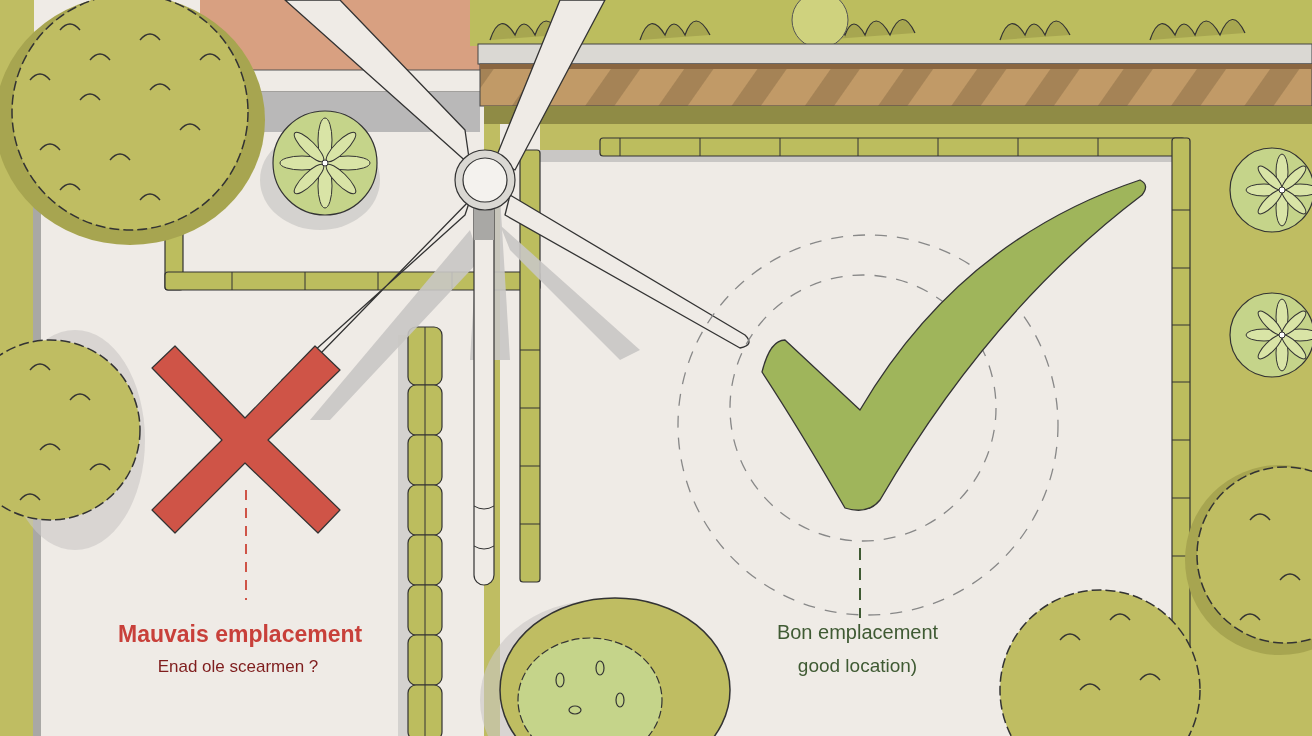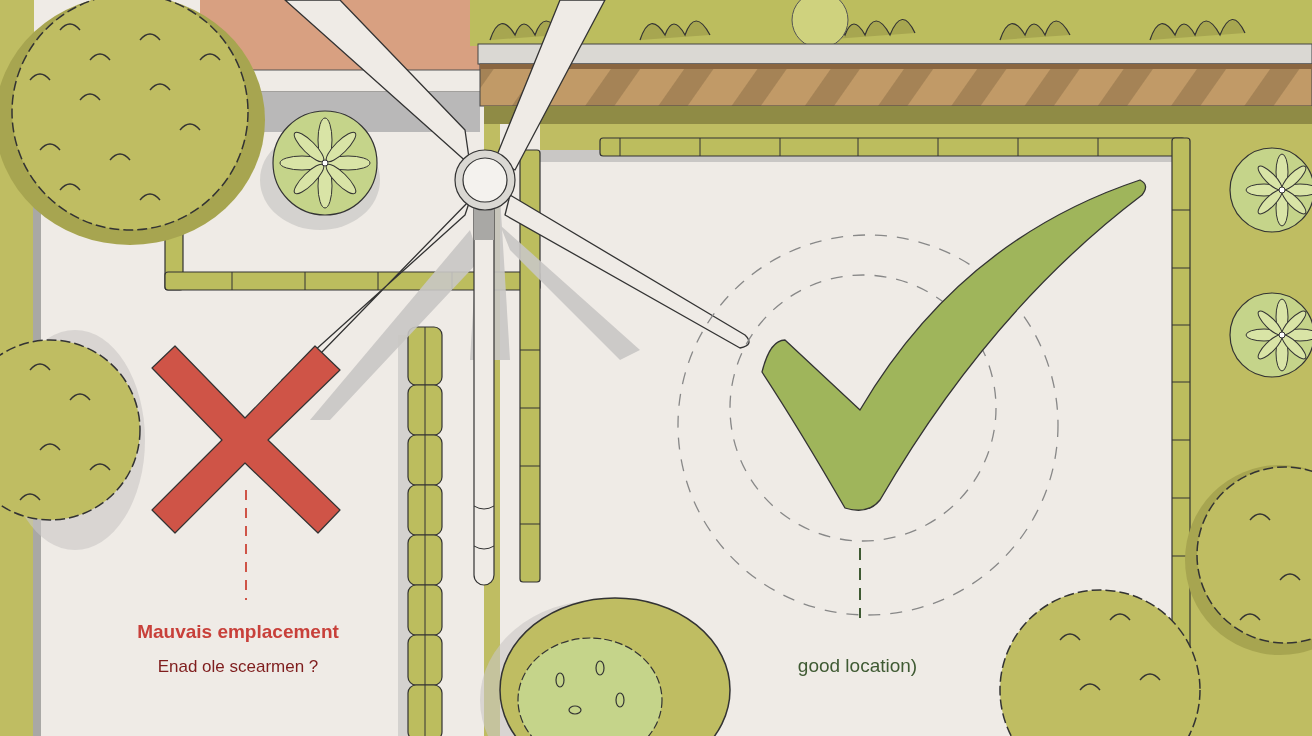--- a/index.html
+++ b/index.html
@@ -1,20 +1,20 @@
 <!DOCTYPE html>
 <html><head>
 <meta charset="utf-8">
 <style>
   html, body { margin: 0; padding: 0; }
   body { width: 1312px; height: 736px; overflow: hidden; background: #efebe6; font-family: "Liberation Sans", sans-serif; }
   #scene { position: relative; width: 1312px; height: 736px; overflow: hidden; }
   #scene svg.bg { position: absolute; left: 0; top: 0; }
   .label { position: absolute; text-align: center; white-space: nowrap; font-family: "Liberation Sans", sans-serif; }
-  .bad-title { left: 118px; top: 621px; width: 240px; font-size: 19px; font-weight: bold; }
+  .bad-title { left: 118px; top: 621px; width: 240px; font-size: 23px; font-weight: bold; }
   .bad-sub   { left: 118px; top: 657px; width: 240px; font-size: 17px; }
   .good-title{ left: 735px; top: 621px; width: 245px; font-size: 20px; font-weight: 500; }
   .good-sub  { left: 735px; top: 655px; width: 245px; font-size: 19px; }
 </style>
 </head>
 <body>
 
 <div id="scene">
   <svg class="bg" width="1312" height="736" viewBox="0 0 1312 736">
     <defs>
@@ -254,14 +254,15 @@
     </g>
 
     <g>
       <path d="M762 372 Q770 340 785 340 L860 410 Q960 240 1140 180 Q1150 185 1142 195 Q990 310 880 500 Q868 515 845 508 Q800 430 762 372 Z" fill="#9fb55b" stroke="#333" stroke-width="1.3" stroke-linejoin="round"></path>
       <line x1="860" y1="548" x2="860" y2="618" stroke="#3f5a33" stroke-width="2" stroke-dasharray="12 8"></line>
     </g>
   </svg>
 
   <div class="label bad-title" style="color:#c8403a;">Mauvais emplacement</div>
   <div class="label bad-sub" style="color:#7f1d1d;">Enad ole scearmen ?</div>
+  <div class="label good-title" style="color:#3f5a33;">Bon emplacement</div>
   <div class="label good-sub" style="color:#3f5a33;">good location)</div>
 </div>
 
 </body></html>

